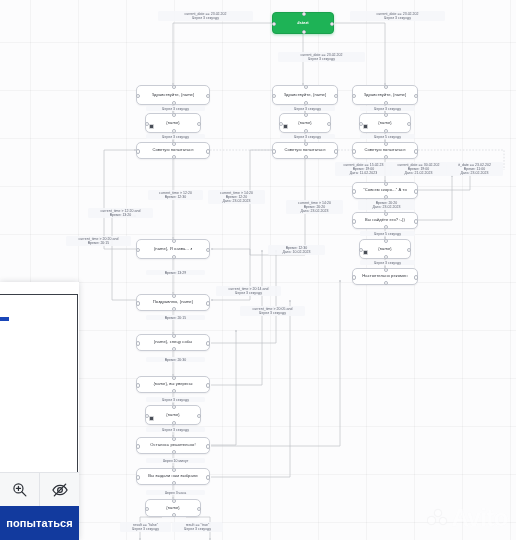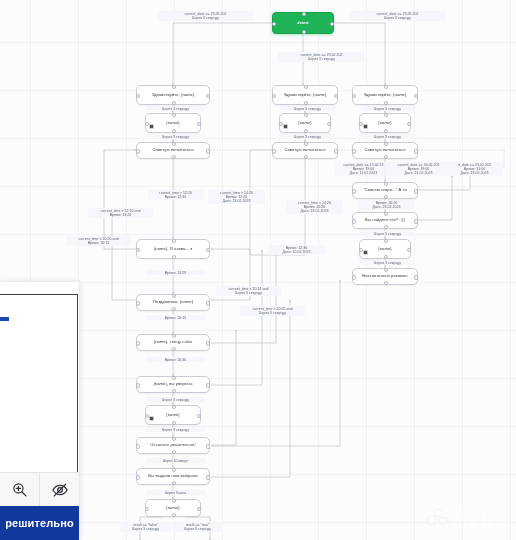--- a/index.html
+++ b/index.html
@@ -425,21 +425,21 @@
       </svg>
     </div>
     <div class="tool">
       <svg width="18" height="18" viewBox="0 0 24 24" fill="none" stroke="#2b2f36" stroke-width="1.7" stroke-linecap="round">
         <path d="M2.6,12 C5,7.8 8.4,5.8 12,5.8 C15.6,5.8 19,7.8 21.4,12 C19,16.2 15.6,18.2 12,18.2 C8.4,18.2 5,16.2 2.6,12 Z"></path>
         <circle cx="12" cy="12" r="3.1"></circle>
         <line x1="4.4" y1="19.8" x2="19.6" y2="4.2"></line>
       </svg>
     </div>
   </div>
-  <div class="cta">решительно</div>
+  <div class="cta">попытаться</div>
 </div>
 
 <div id="watermark">
   <div class="dots">
       <i></i>
       <i></i>
       <i></i>
     </div>
   <div class="wordmark">Avito</div>
 </div>

